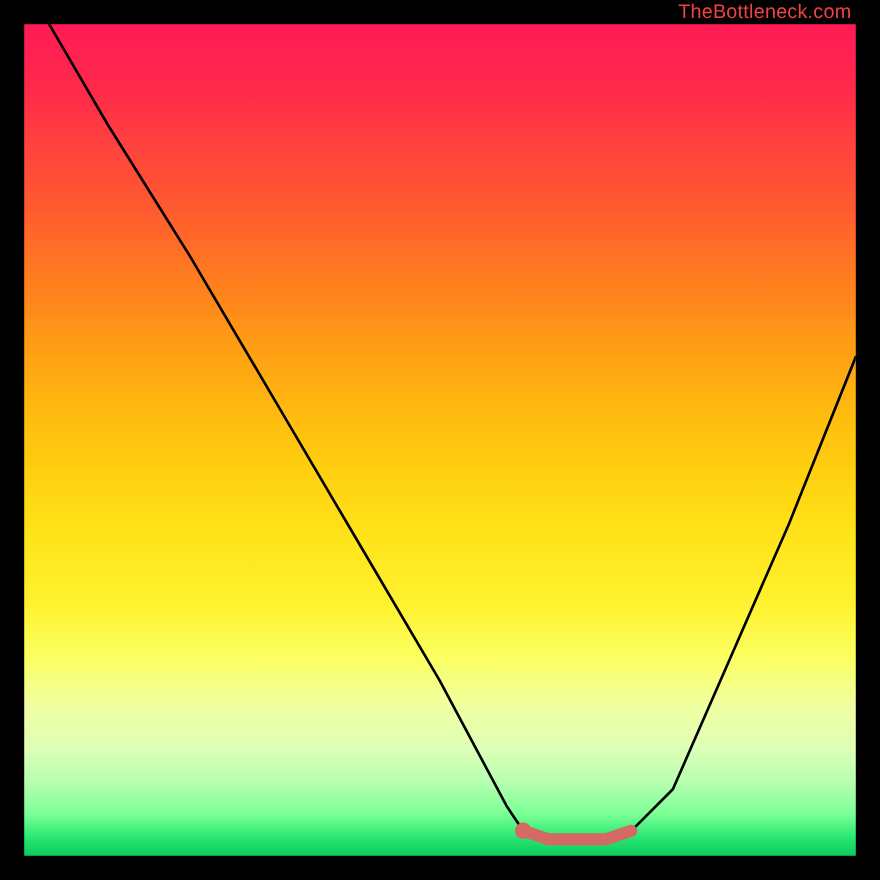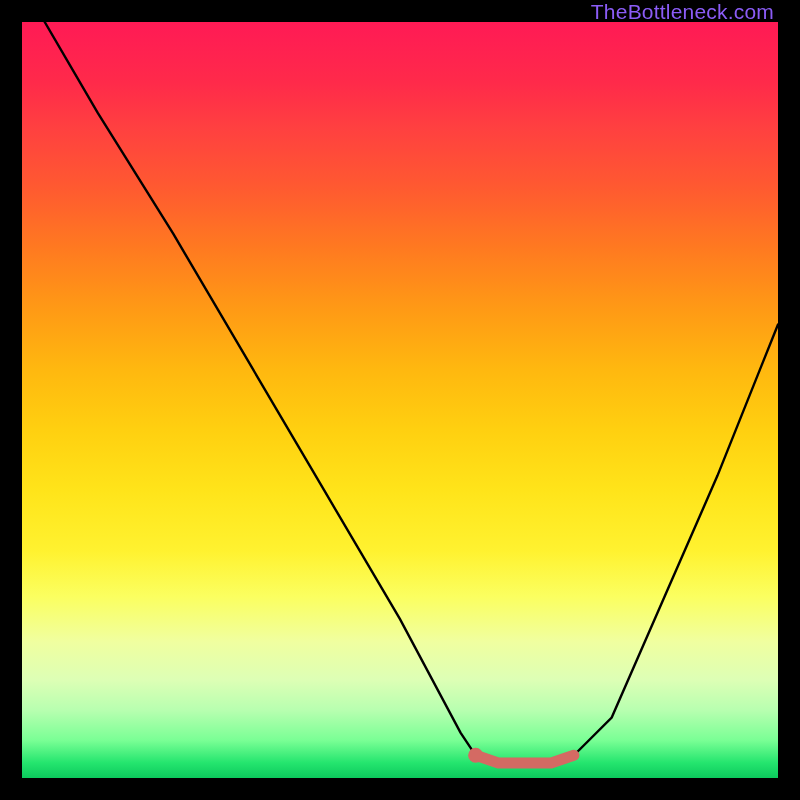--- a/index.html
+++ b/index.html
@@ -42,22 +42,22 @@
       #b8ffb0 91%,
       #7aff95 95%,
       #24e56e 98%,
       #0cc95d 100%
     );
   }
   .watermark {
     position: absolute;
     top: 0px;
     right: 26px;
-    color: #8b5cf6;
-    font-size: 21px;
+    color: #ef4444;
+    font-size: 18px;
     font-weight: 500;
     letter-spacing: 0.2px;
   }
   svg.curve {
     position: absolute;
     left: 0;
     top: 0;
   }
 </style>
 </head>

